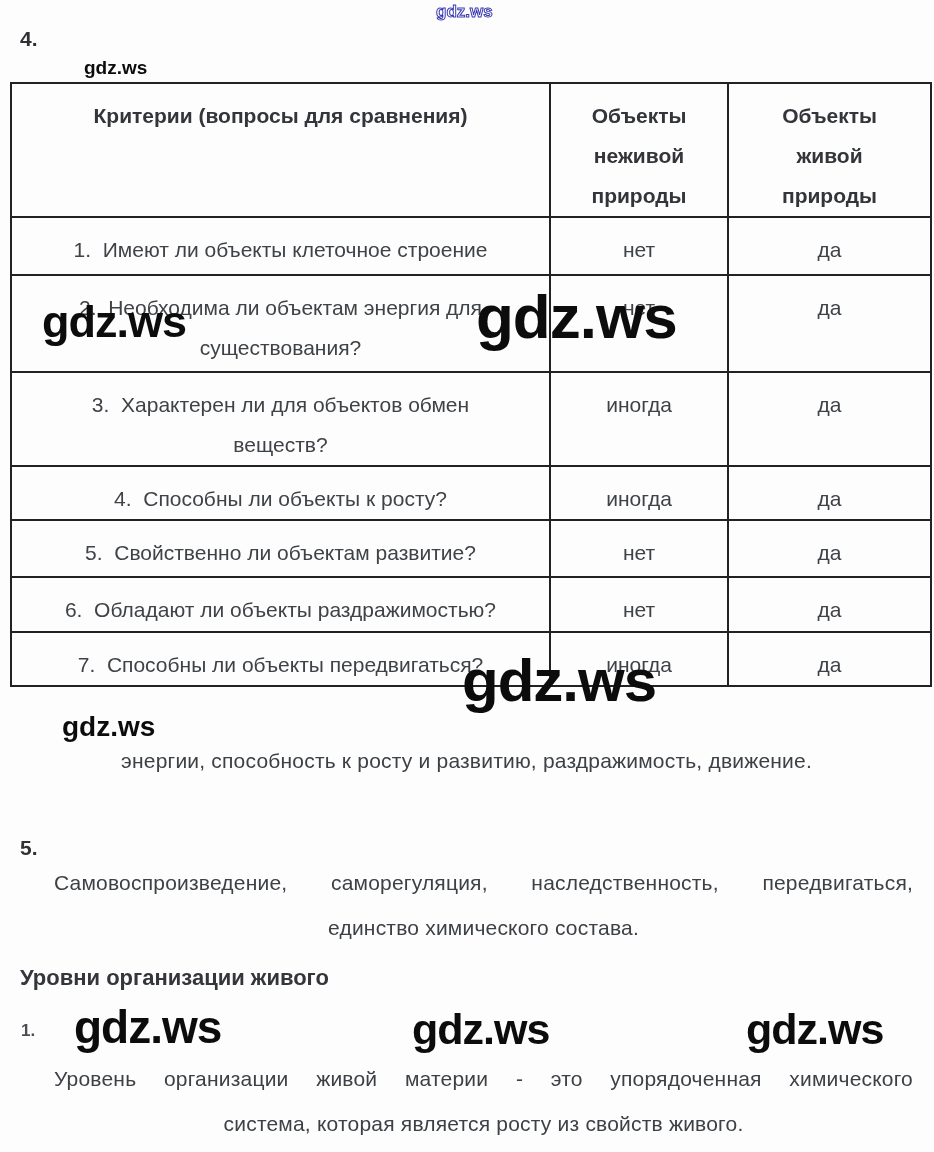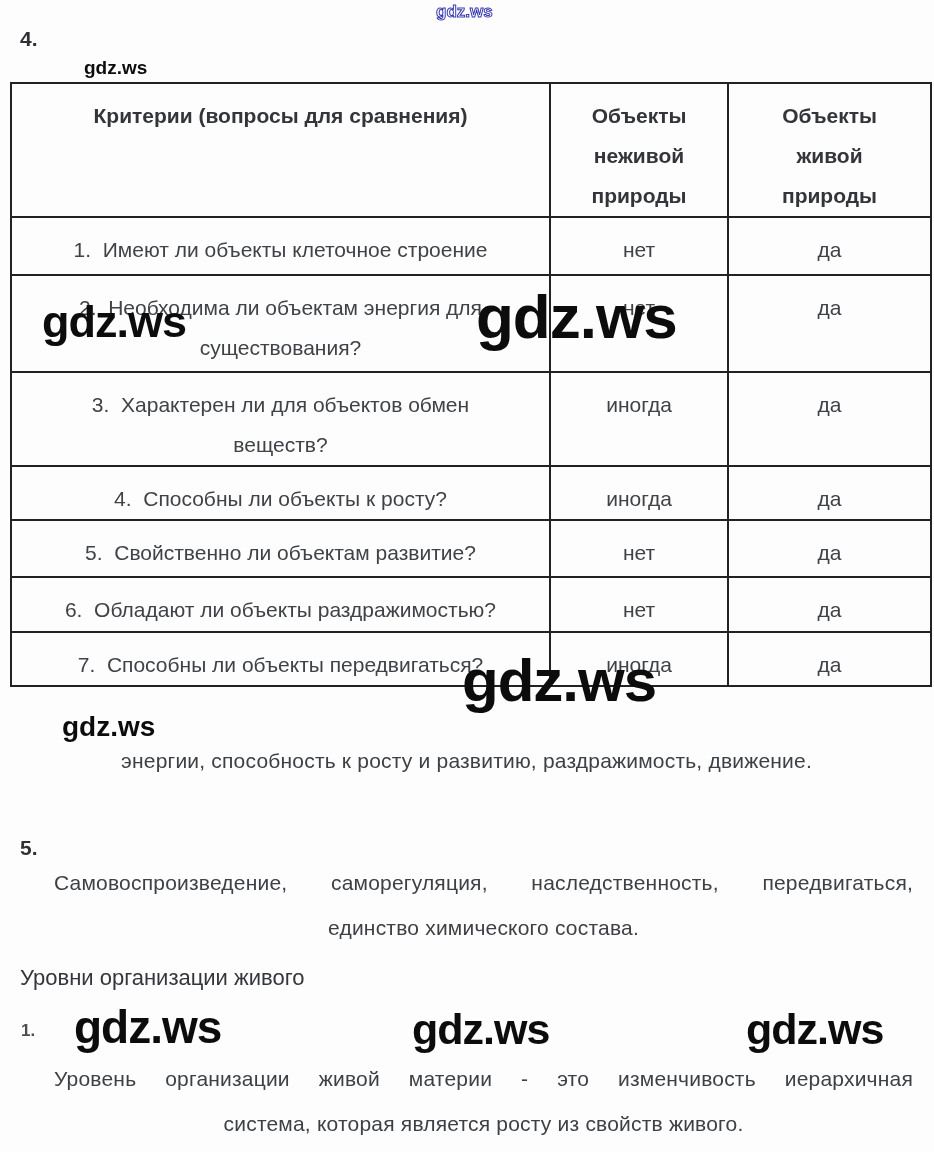--- a/index.html
+++ b/index.html
@@ -79,21 +79,21 @@
   
   .para { position: absolute; font-size: 21px; line-height: 45px; letter-spacing: 0.2px; }
   .para .just  { text-align: justify; text-align-last: justify; }
   .para .plain { text-align: center; }
   .para-summary { left: 20px; top: 738px;  width: 893px; }
   .para-item5   { left: 54px; top: 860px;  width: 859px; }
   .para-item1   { left: 54px; top: 1056px; width: 859px; }
 
   .heading-levels {
     left: 20px; top: 965px;
-    font-size: 22px; font-weight: 400; color: #34363b; text-align: right;
+    font-size: 22px; font-weight: 700; color: #34363b; text-align: right;
   }
 </style>
 </head>
 <body>
 
 <div id="page">
 
   <span class="wm wm-top wm-outline">gdz.ws</span>
   <span class="wm wm-above-table">gdz.ws</span>
   <span class="wm wm-row2-left">gdz.ws</span>
@@ -194,17 +194,17 @@
   <div class="abs sec-label label-5">5.</div>
   <div class="para para-item5">
     <div class="just">Самовоспроизведение, саморегуляция, наследственность, передвигаться,</div>
     <div class="plain">единство химического состава.</div>
   </div>
 
   <div class="abs heading-levels">Уровни организации живого</div>
 
   <div class="abs sec-label label-1">1.</div>
   <div class="para para-item1">
-    <div class="just">Уровень организации живой материи - это изменчивость иерархичная</div>
+    <div class="just">Уровень организации живой материи - это упорядоченная химического</div>
     <div class="plain">система, которая является росту из свойств живого.</div>
   </div>
 
 </div>
 
 </body></html>

